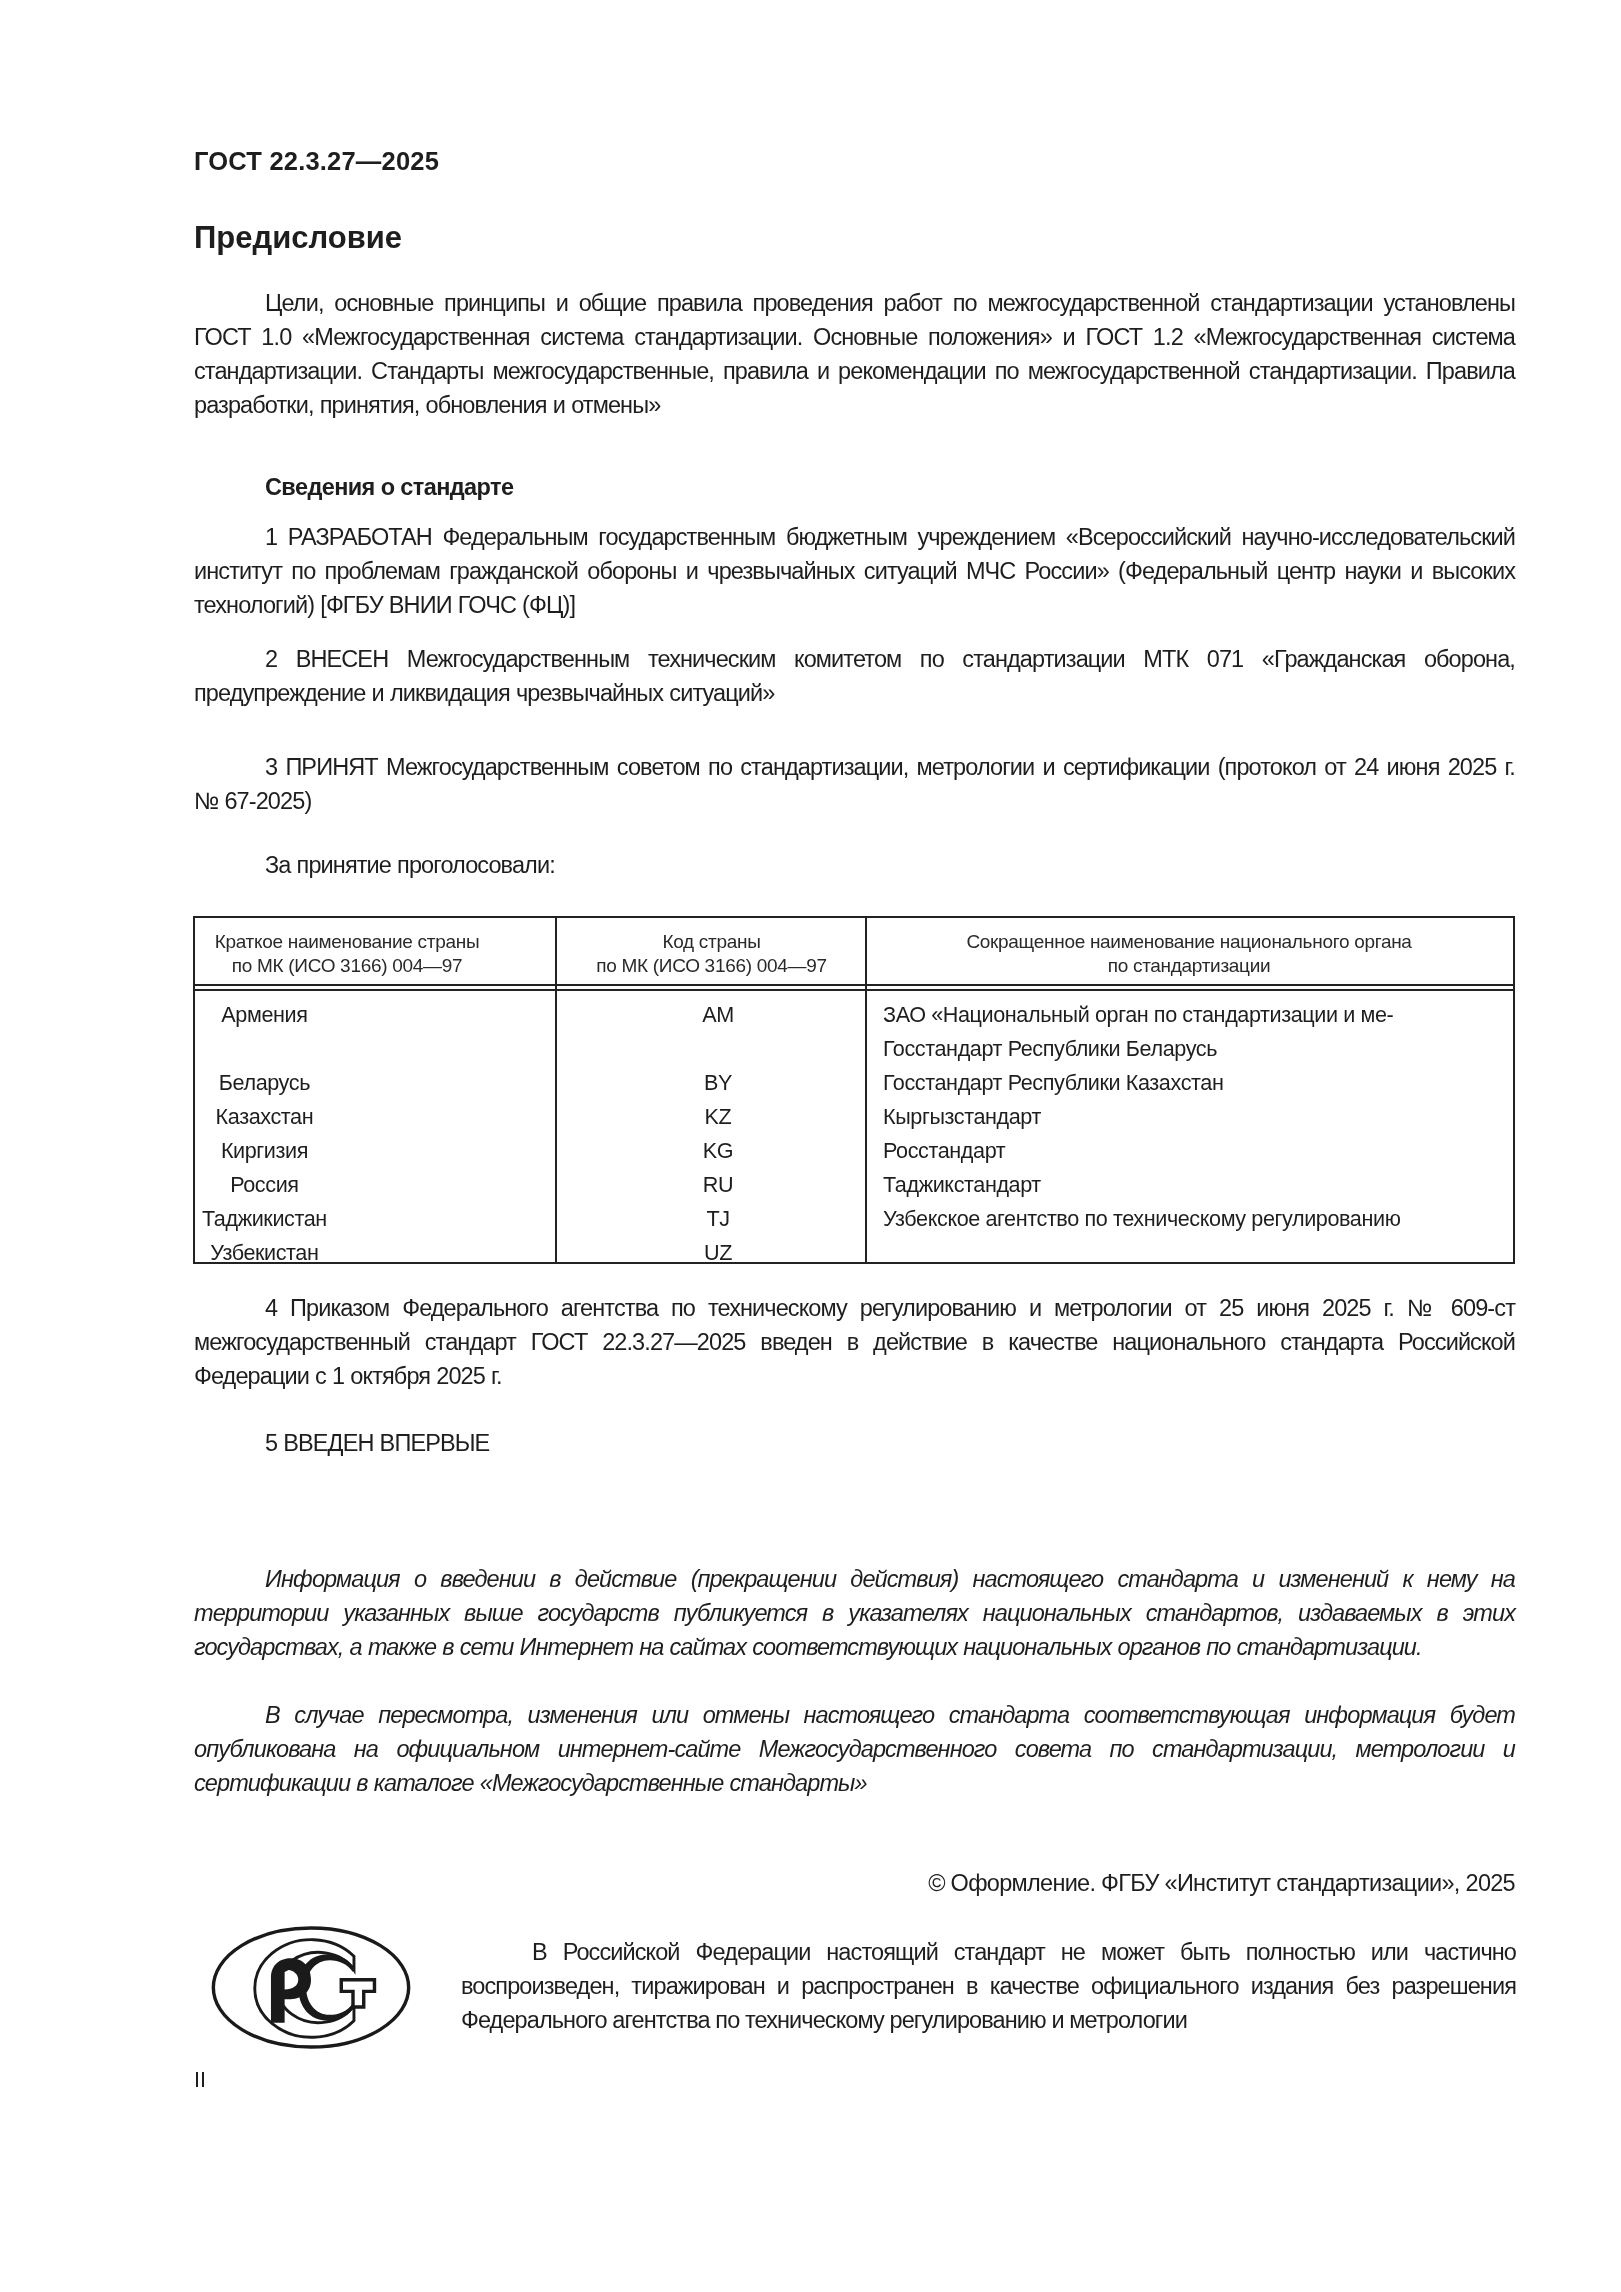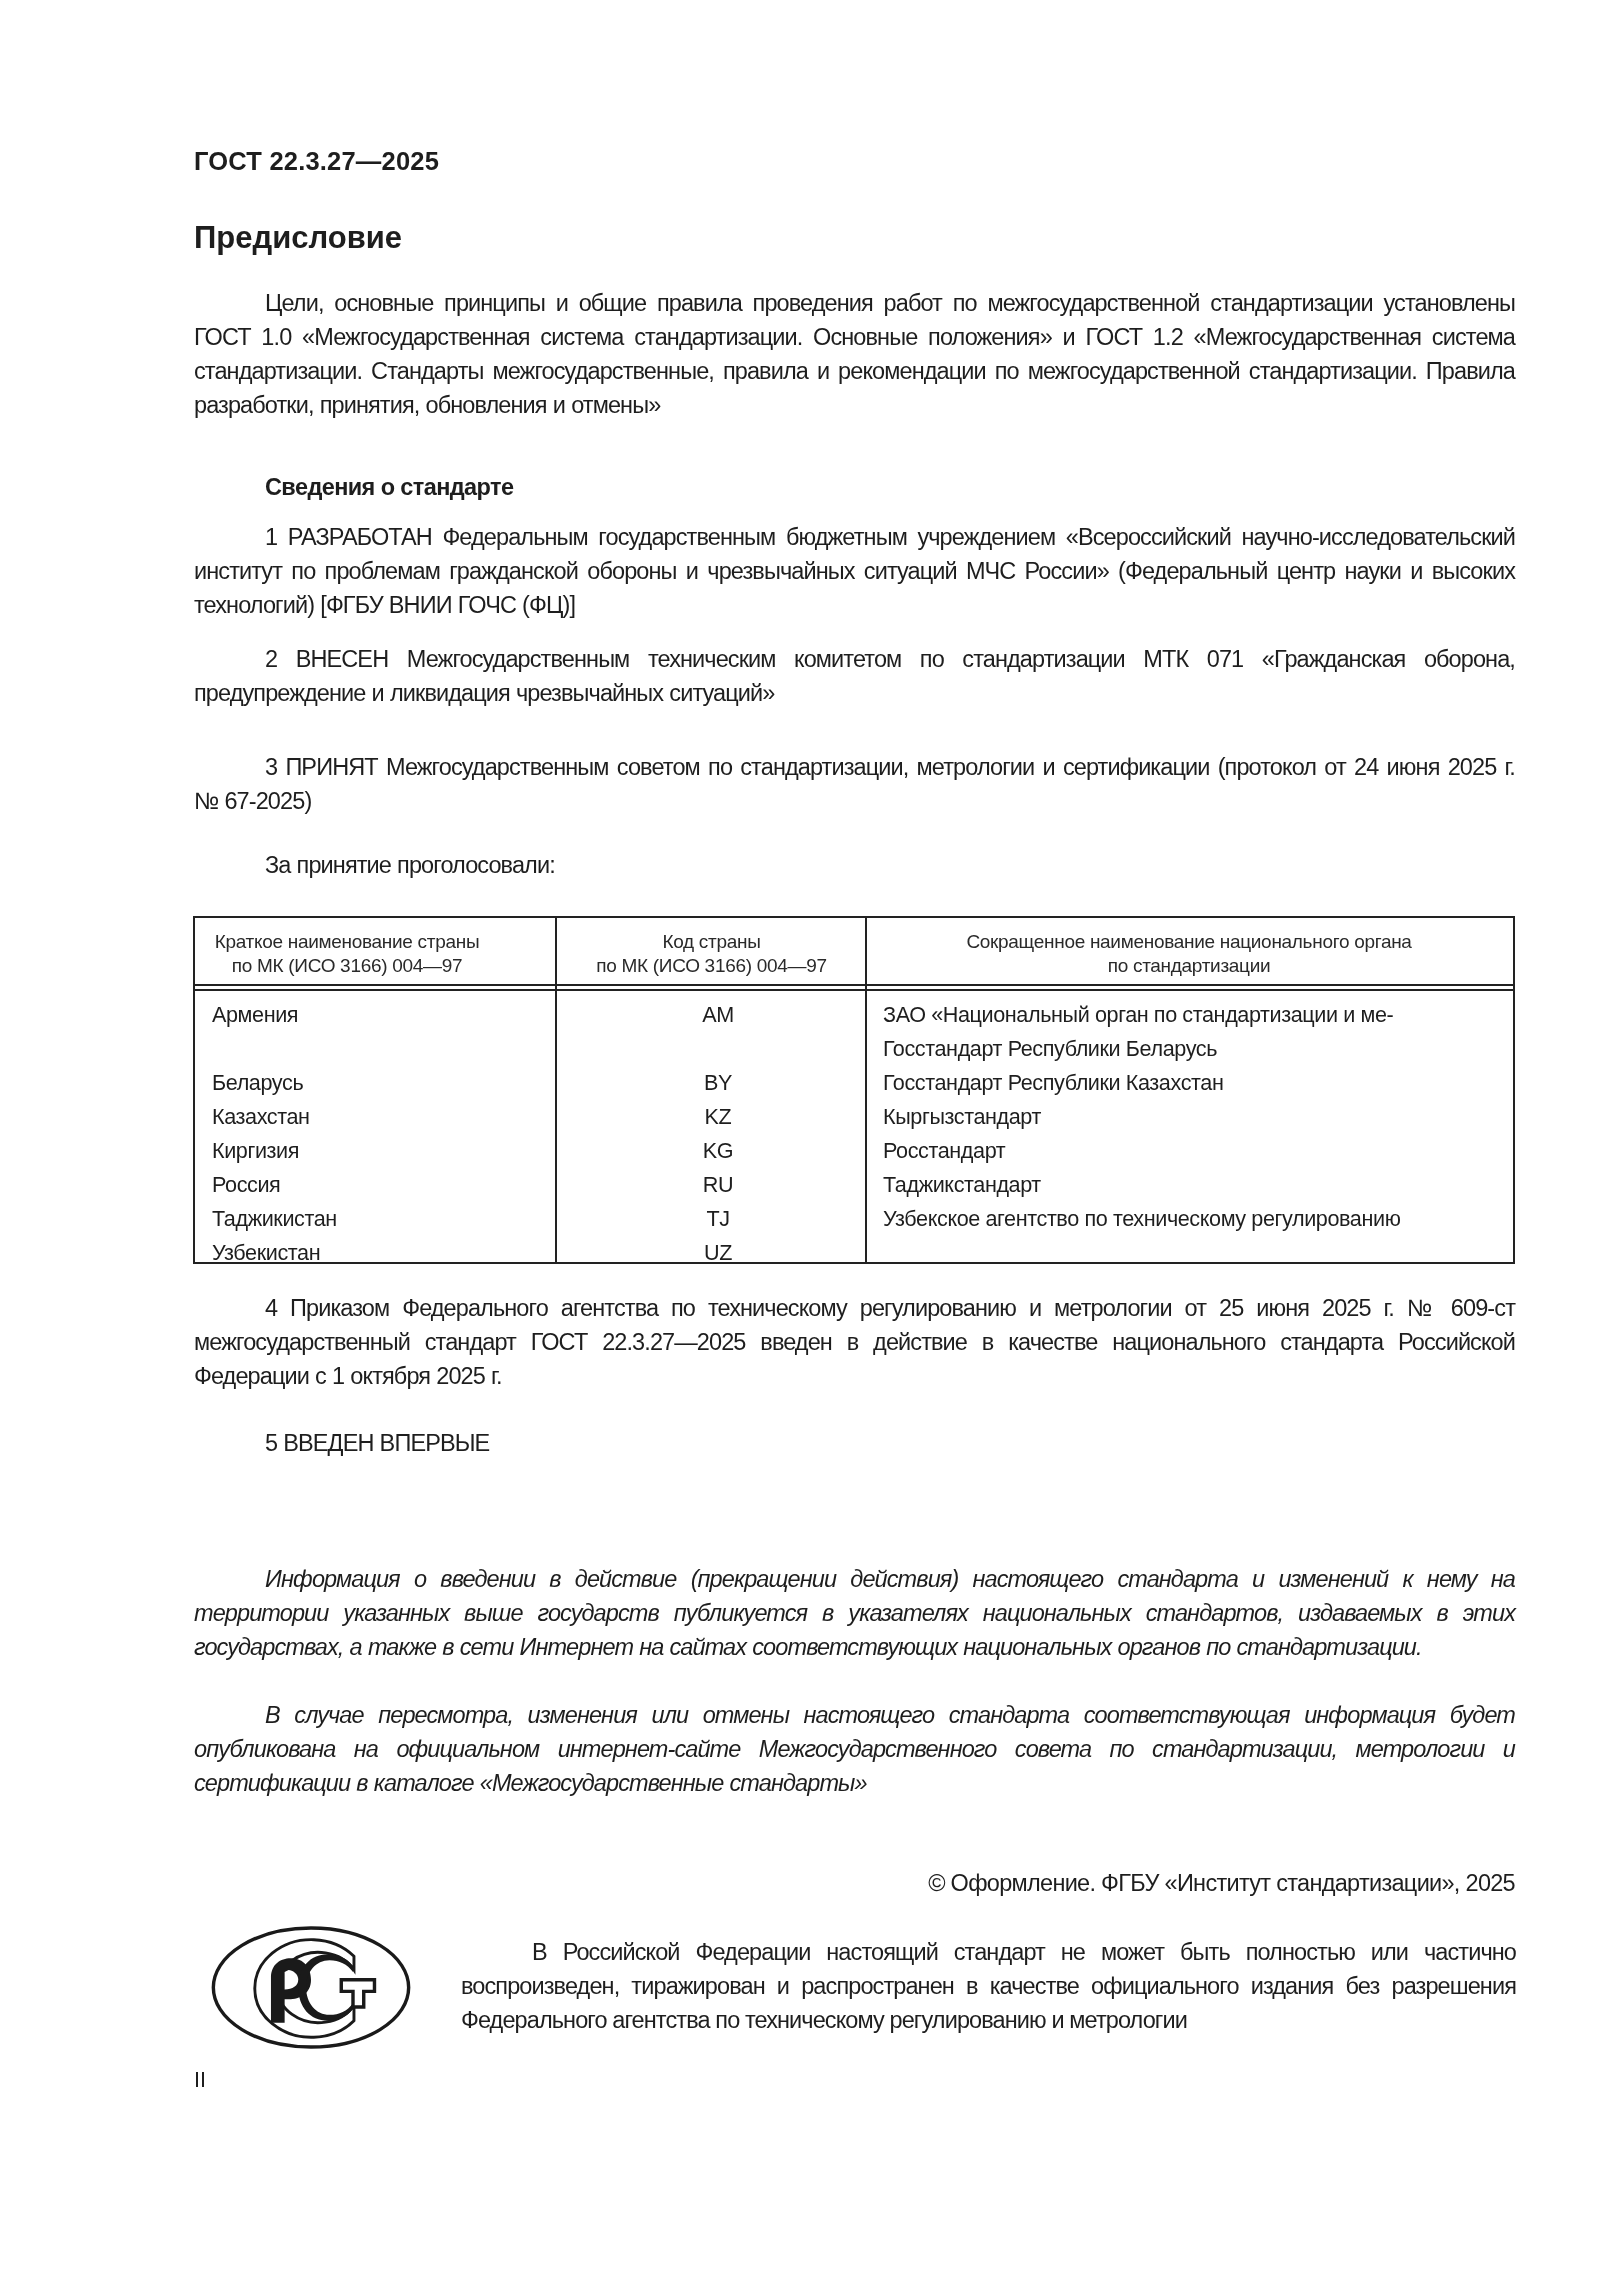--- a/index.html
+++ b/index.html
@@ -59,21 +59,21 @@
   </div>
   <div class="hcell" style="left:362px; width:309px;">
     <div>Код страны</div>
     <div>по МК (ИСО 3166) 004—97</div>
   </div>
   <div class="hcell" style="left:672px; width:644px;">
     <div>Сокращенное наименование национального органа</div>
     <div>по стандартизации</div>
   </div>
 
-  <div class="cell" style="left:17px; top:80px;">
+  <div class="cell" style="left:7px; top:80px;text-align:center;">
     <div>Армения</div>
     <div>&nbsp;</div>
     <div>Беларусь</div>
     <div>Казахстан</div>
     <div>Киргизия</div>
     <div>Россия</div>
     <div>Таджикистан</div>
     <div>Узбекистан</div>
   </div>
 

